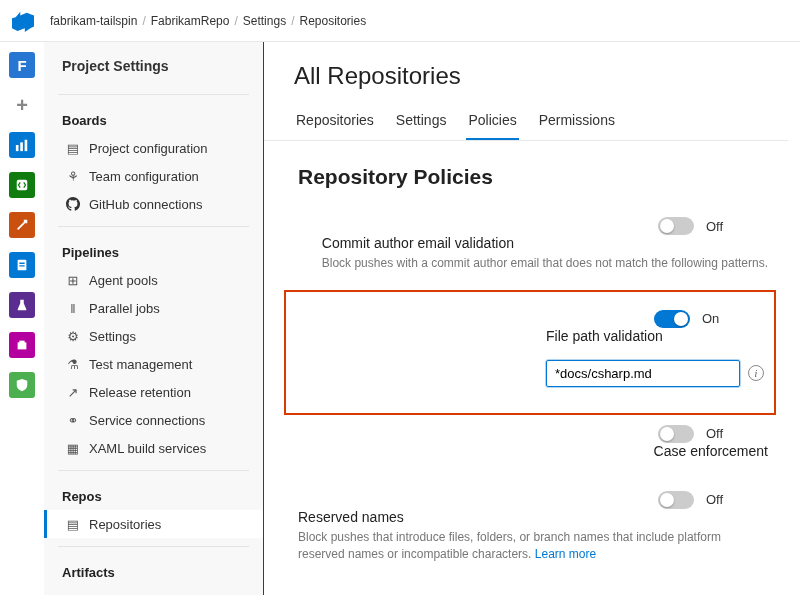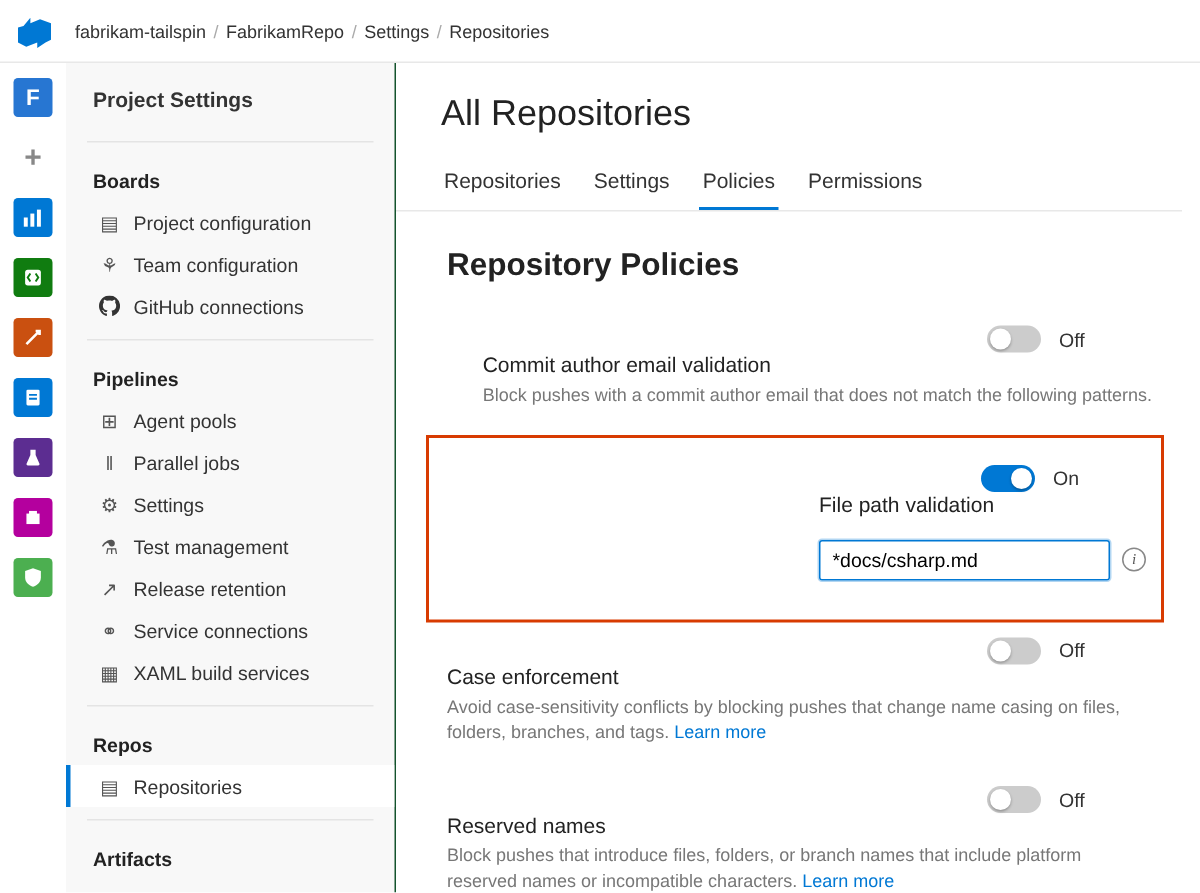--- a/index.html
+++ b/index.html
@@ -233,21 +233,20 @@
 
     <div class="policy-row">
       <div class="toggle-col">
         <div class="toggle">
             <div class="knob"></div>
           </div>
         <span class="toggle-label">Off</span>
       </div>
       <div class="policy-body">
         <div class="policy-title">Case enforcement</div>
-        <div class="policy-desc"><span>Avoid case-sensitivity conflicts by blocking pushes that change name casing on files, folders, branches, and tags. </span><a>Learn more</a></div>
       </div>
     </div>
 
     <div class="policy-row">
       <div class="toggle-col">
         <div class="toggle">
             <div class="knob"></div>
           </div>
         <span class="toggle-label">Off</span>
       </div>

